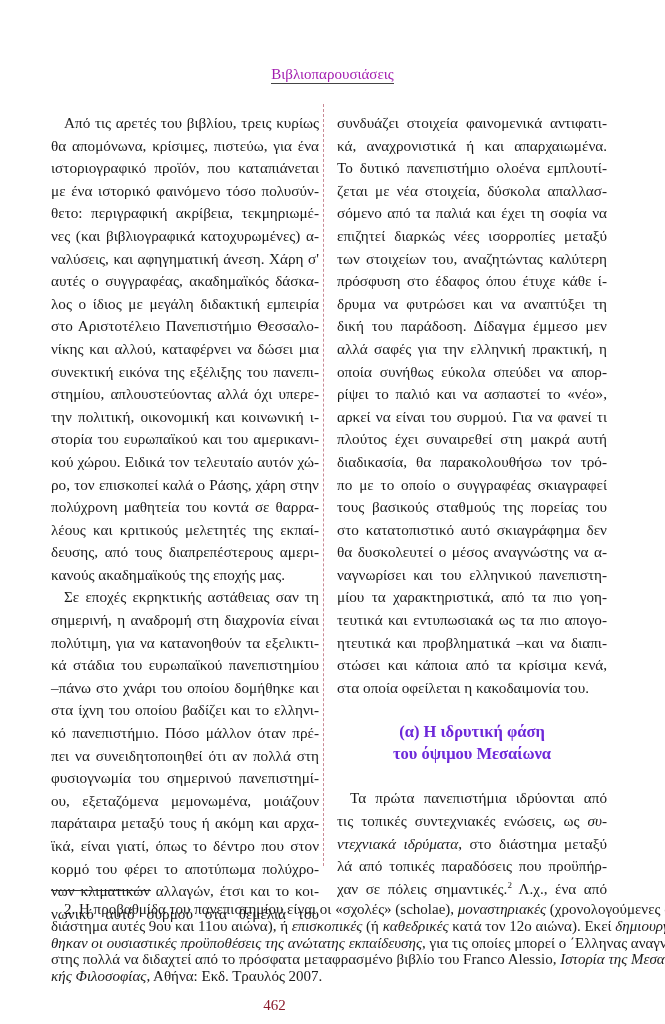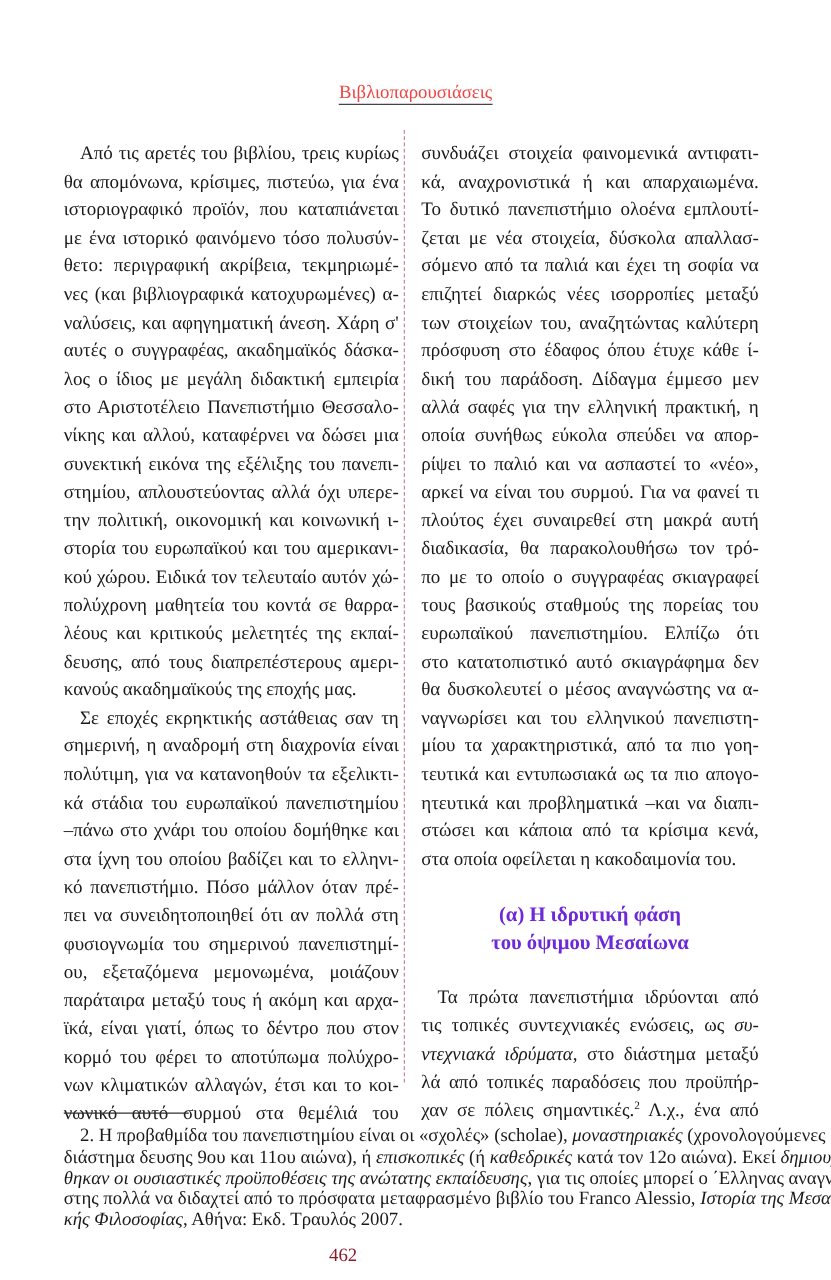--- a/index.html
+++ b/index.html
@@ -1,19 +1,19 @@
 <!DOCTYPE html>
 <html><head>
 <meta charset="utf-8">
 <style>
   html, body { margin: 0; padding: 0; background: #ffffff; }
   body { width: 665px; height: 1024px; position: relative; overflow: hidden;
          font-family: "Liberation Serif", "DejaVu Serif", serif; color: #1a1a1a; }
   .running-head { position: absolute; left: 0; width: 665px; top: 66px; text-align: center;
-                  font-size: 15px; color: #ef4444; }
+                  font-size: 15px; color: #a21caf; }
   .running-head span { border-bottom: 1px solid #444; padding-bottom: 1px; }
   .col { position: absolute; top: 112px; width: 268px; font-size: 15.2px; line-height: 22.6px;
          text-align: justify; }
   .col-left { left: 51px; }
   .col-right { left: 337px; width: 270px; }
   .divider { position: absolute; left: 323px; top: 104px; height: 762px; width: 0;
              border-left: 1.5px dashed #c98a96; }
   .line { display: block; white-space: nowrap; text-align-last: justify; text-align: justify; }
   .line.last { text-align-last: left; }
   .indent { padding-left: 13px; }
@@ -45,20 +45,21 @@
       <span class="line">ναλύσεις, και αφηγηματική άνεση. Χάρη σ'</span>
       <span class="line">αυτές ο συγγραφέας, ακαδημαϊκός δάσκα-</span>
       <span class="line">λος ο ίδιος με μεγάλη διδακτική εμπειρία</span>
       <span class="line">στο Αριστοτέλειο Πανεπιστήμιο Θεσσαλο-</span>
       <span class="line">νίκης και αλλού, καταφέρνει να δώσει μια</span>
       <span class="line">συνεκτική εικόνα της εξέλιξης του πανεπι-</span>
       <span class="line">στημίου, απλουστεύοντας αλλά όχι υπερε-</span>
       <span class="line">την πολιτική, οικονομική και κοινωνική ι-</span>
       <span class="line">στορία του ευρωπαϊκού και του αμερικανι-</span>
       <span class="line">κού χώρου. Ειδικά τον τελευταίο αυτόν χώ-</span>
+      <span class="line">ρο, τον επισκοπεί καλά ο Ράσης, χάρη στην</span>
       <span class="line">πολύχρονη μαθητεία του κοντά σε θαρρα-</span>
       <span class="line">λέους και κριτικούς μελετητές της εκπαί-</span>
       <span class="line">δευσης, από τους διαπρεπέστερους αμερι-</span>
       <span class="line last">κανούς ακαδημαϊκούς της εποχής μας.</span>
     </div>
   <div id="lc-p2">
       <span class="line indent">Σε εποχές εκρηκτικής αστάθειας σαν τη</span>
       <span class="line">σημερινή, η αναδρομή στη διαχρονία είναι</span>
       <span class="line">πολύτιμη, για να κατανοηθούν τα εξελικτι-</span>
       <span class="line">κά στάδια του ευρωπαϊκού πανεπιστημίου</span>
@@ -81,30 +82,30 @@
 <div class="col col-right">
   <div id="rc-p1">
       <span class="line">συνδυάζει στοιχεία φαινομενικά αντιφατι-</span>
       <span class="line">κά, αναχρονιστικά ή και απαρχαιωμένα.</span>
       <span class="line">Το δυτικό πανεπιστήμιο ολοένα εμπλουτί-</span>
       <span class="line">ζεται με νέα στοιχεία, δύσκολα απαλλασ-</span>
       <span class="line">σόμενο από τα παλιά και έχει τη σοφία να</span>
       <span class="line">επιζητεί διαρκώς νέες ισορροπίες μεταξύ</span>
       <span class="line">των στοιχείων του, αναζητώντας καλύτερη</span>
       <span class="line">πρόσφυση στο έδαφος όπου έτυχε κάθε ί-</span>
+      <span class="line">δρυμα να φυτρώσει και να αναπτύξει τη</span>
       <span class="line">δική του παράδοση. Δίδαγμα έμμεσο μεν</span>
       <span class="line">αλλά σαφές για την ελληνική πρακτική, η</span>
       <span class="line">οποία συνήθως εύκολα σπεύδει να απορ-</span>
       <span class="line">ρίψει το παλιό και να ασπαστεί το «νέο»,</span>
       <span class="line">αρκεί να είναι του συρμού. Για να φανεί τι</span>
       <span class="line">πλούτος έχει συναιρεθεί στη μακρά αυτή</span>
       <span class="line">διαδικασία, θα παρακολουθήσω τον τρό-</span>
       <span class="line">πο με το οποίο ο συγγραφέας σκιαγραφεί</span>
       <span class="line">τους βασικούς σταθμούς της πορείας του</span>
-      <span class="line">ευρωπαϊκού πανεπιστημίου. Ελπίζω ότι</span>
       <span class="line">στο κατατοπιστικό αυτό σκιαγράφημα δεν</span>
       <span class="line">θα δυσκολευτεί ο μέσος αναγνώστης να α-</span>
       <span class="line">ναγνωρίσει και του ελληνικού πανεπιστη-</span>
       <span class="line">μίου τα χαρακτηριστικά, από τα πιο γοη-</span>
       <span class="line">τευτικά και εντυπωσιακά ως τα πιο απογο-</span>
       <span class="line">ητευτικά και προβληματικά –και να διαπι-</span>
       <span class="line">στώσει και κάποια από τα κρίσιμα κενά,</span>
       <span class="line last">στα οποία οφείλεται η κακοδαιμονία του.</span>
     </div>
   <div class="gap-big"></div>
@@ -119,19 +120,19 @@
     <span class="line"><i>ντεχνιακά ιδρύματα</i><span>, στο διάστημα μεταξύ</span></span>
     <span class="line">λά από τοπικές παραδόσεις που προϋπήρ-</span>
     <span class="line"><span>χαν σε πόλεις σημαντικές.</span><sup>2</sup><span> Λ.χ., ένα από</span></span>
   </div>
 </div>
 
 <div class="fn-rule"></div>
 
 <div class="footnotes">
   <span class="line indent"><span>2. Η προβαθμίδα του πανεπιστημίου είναι οι «σχολές» (scholae), </span><i>μοναστηριακές</i><span> (χρονολογούμενες στο</span></span>
-  <span class="line"><span>διάστημα δευσης 9ου και 11ου αιώνα), ή </span><i>επισκοπικές</i><span> (ή </span><i>καθεδρικές</i><span> κατά τον 12ο αιώνα). Εκεί </span><i>δημιουργή-</i></span>
+  <span class="line"><span>διάστημα αυτές 9ου και 11ου αιώνα), ή </span><i>επισκοπικές</i><span> (ή </span><i>καθεδρικές</i><span> κατά τον 12ο αιώνα). Εκεί </span><i>δημιουργή-</i></span>
   <span class="line"><i>θηκαν οι ουσιαστικές προϋποθέσεις της ανώτατης εκπαίδευσης</i><span>, για τις οποίες μπορεί ο ΄Ελληνας αναγνώ-</span></span>
   <span class="line"><span>στης πολλά να διδαχτεί από το πρόσφατα μεταφρασμένο βιβλίο του Franco Alessio, </span><i>Ιστορία της Μεσαιωνι-</i></span>
   <span class="line last"><i>κής Φιλοσοφίας</i><span>, Αθήνα: Εκδ. Τραυλός 2007.</span></span>
 </div>
 
 <div class="page-number">462</div>
 
 </body></html>

